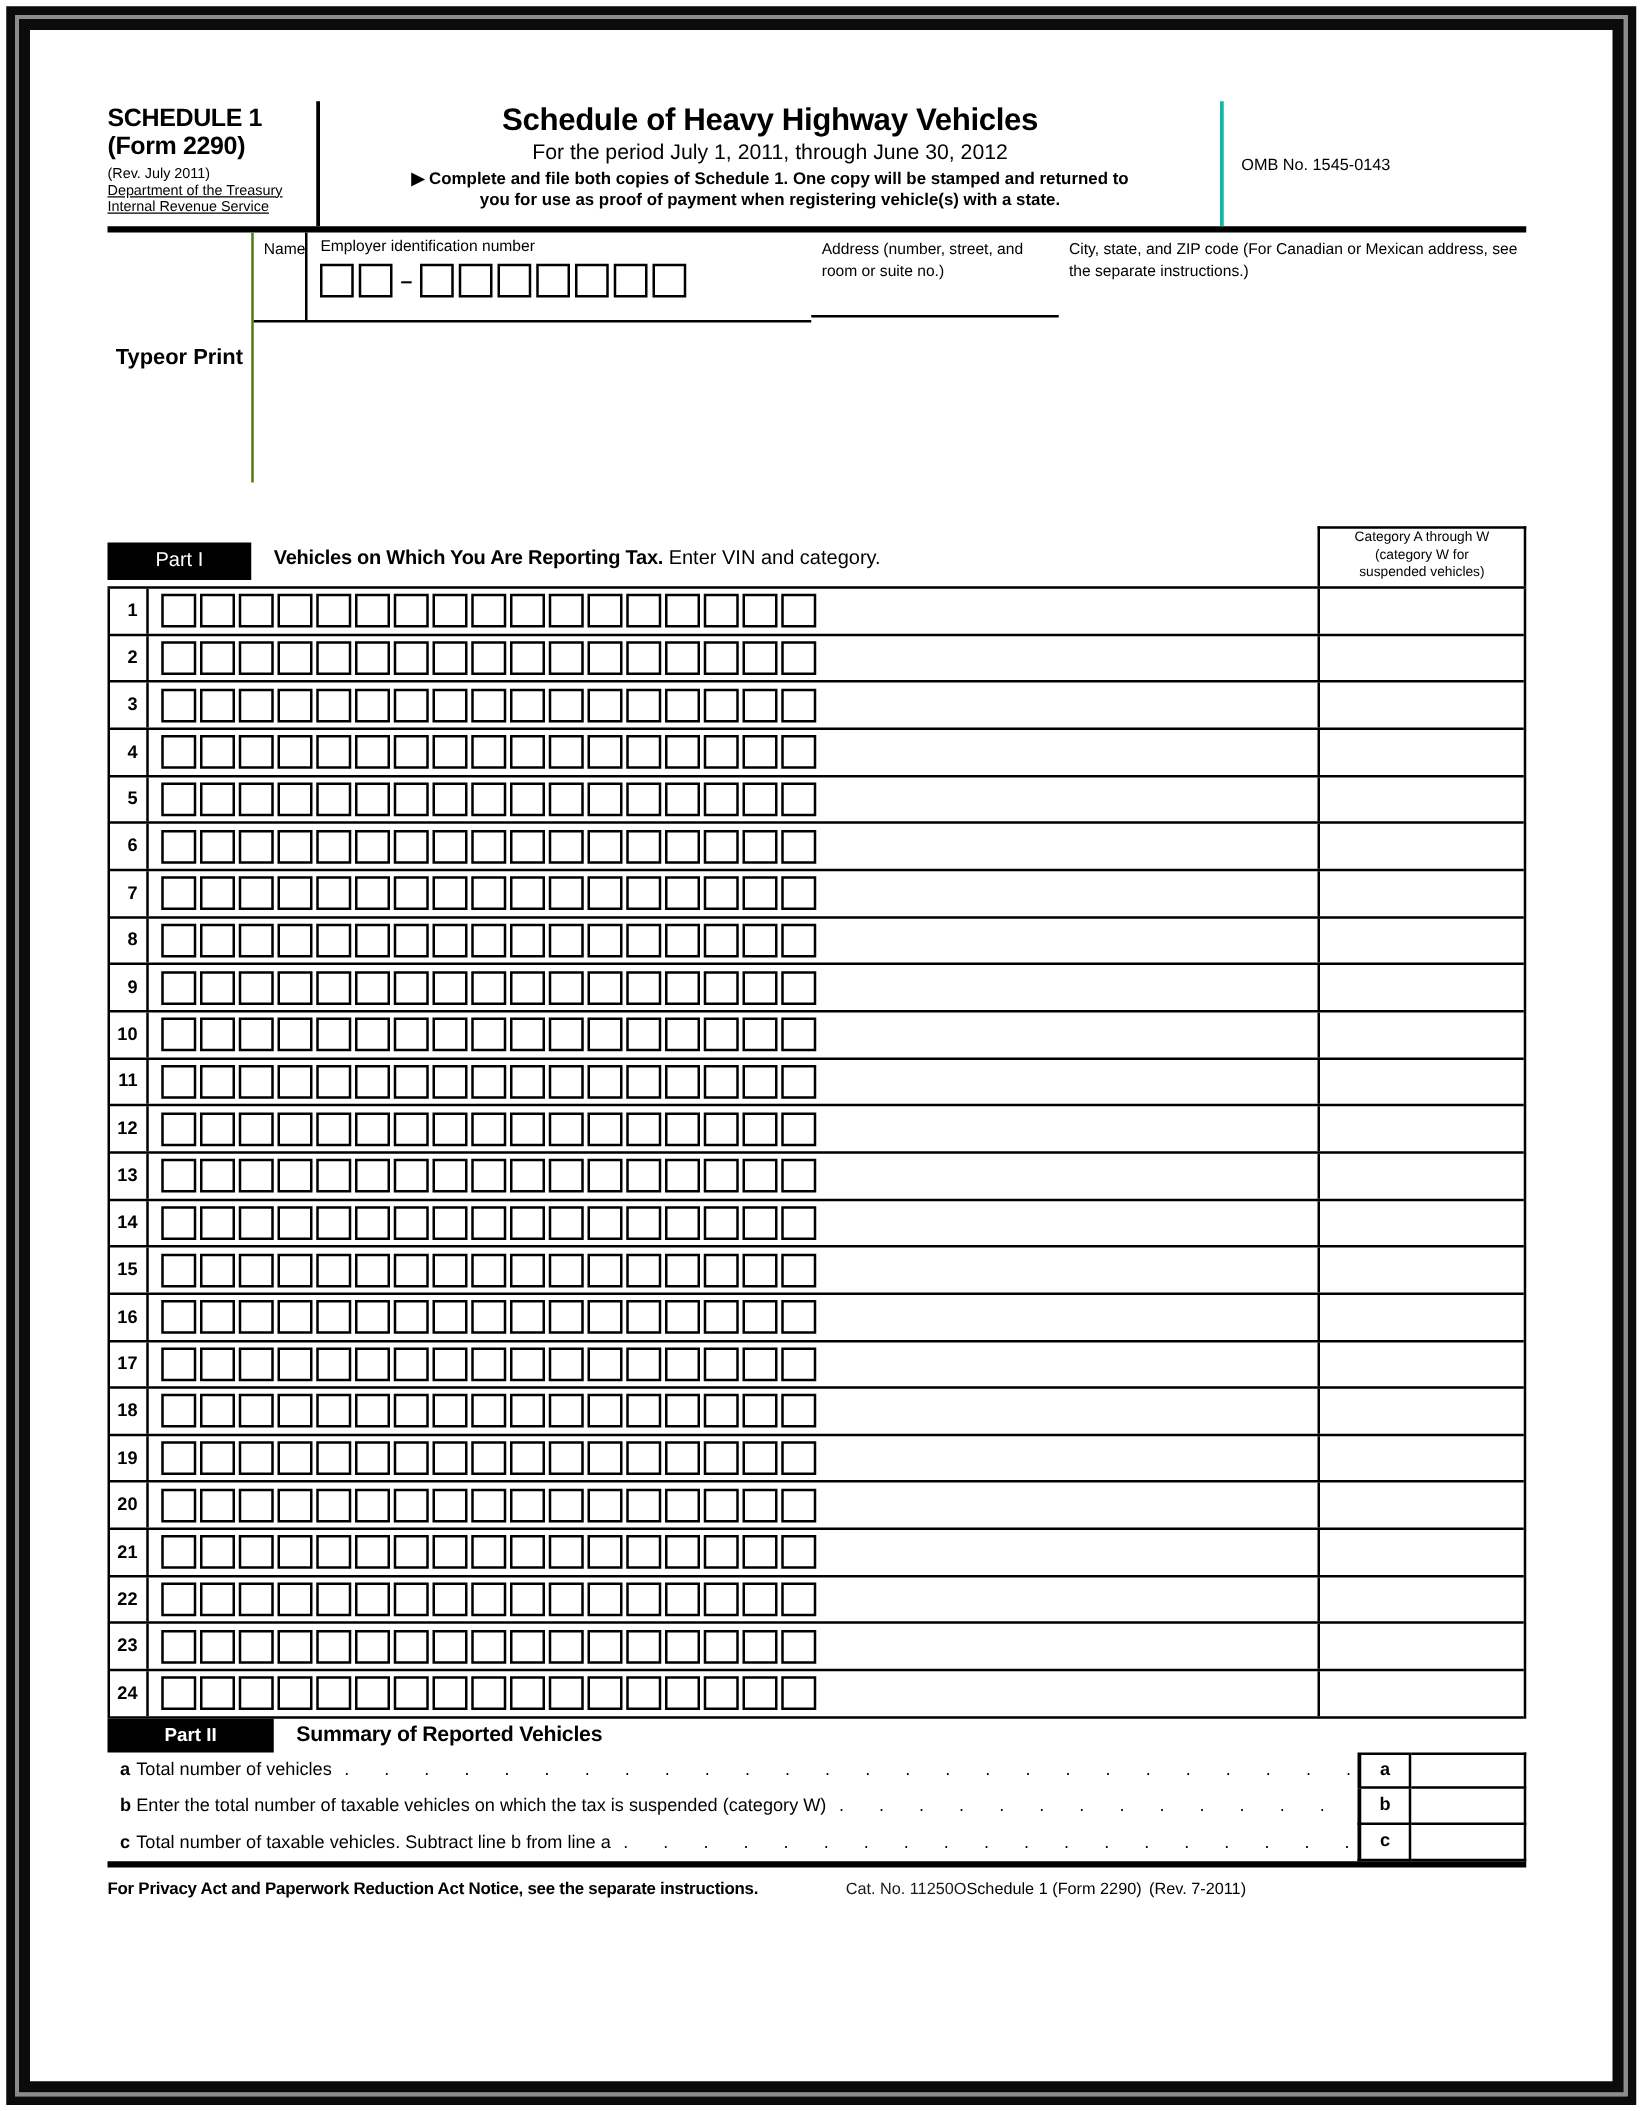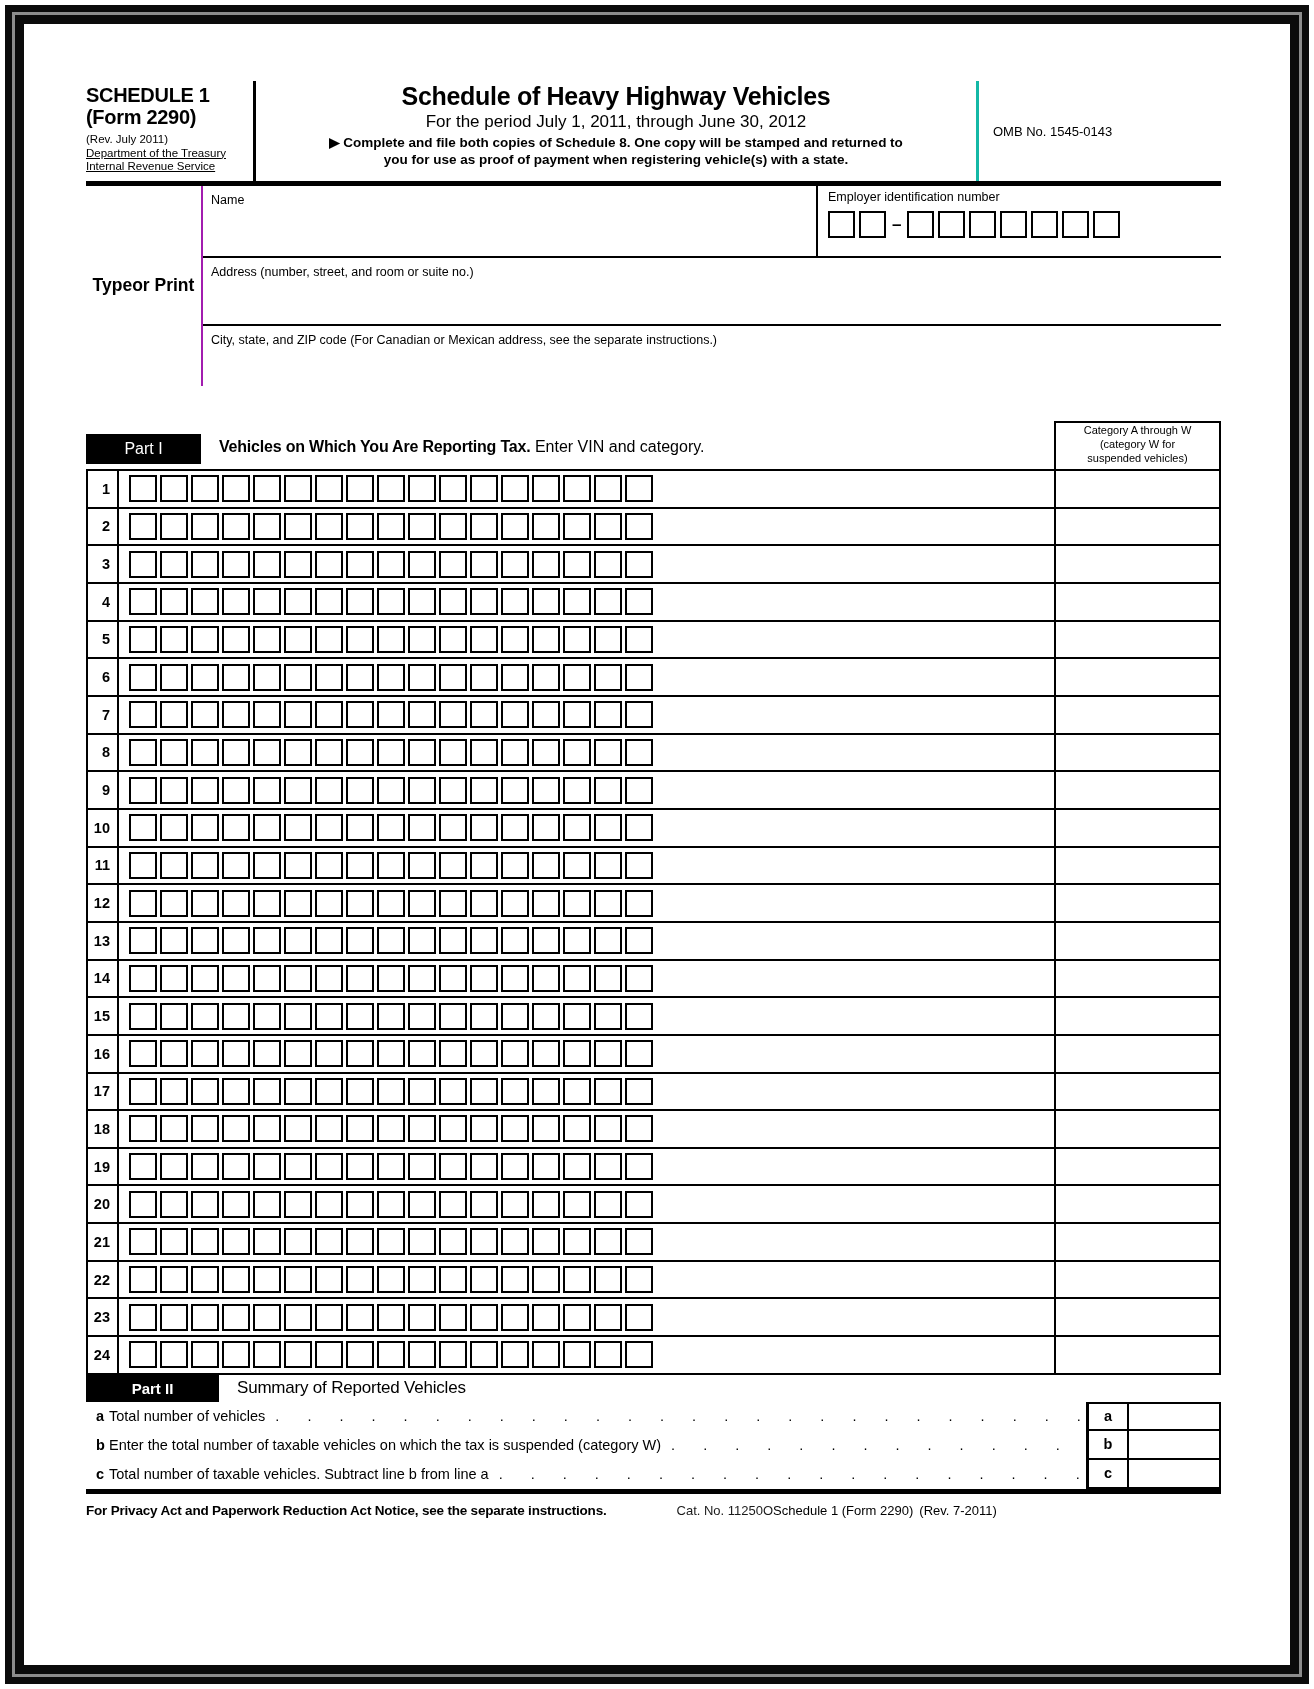--- a/index.html
+++ b/index.html
@@ -18,21 +18,21 @@
   .dept{font-size:11.5px;line-height:1.2;text-decoration:underline;}
   .h-center{width:720px;text-align:center;padding-top:1px;}
   .title{font-size:25px;font-weight:bold;letter-spacing:-0.3px;}
   .period{font-size:17px;margin-top:1px;}
   .instr{font-size:13.5px;font-weight:bold;margin-top:3px;line-height:1.25;}
   .h-right{flex:1;border-left:3px solid #14b8a6;display:flex;align-items:center;padding-left:14px;font-size:13px;box-sizing:border-box;}
 
   
   .tp{display:flex;height:200px;}
   .tp-label{width:115px;display:flex;flex-direction:row;justify-content:center;align-items:center;font-weight:bold;font-size:17.5px;line-height:1.25;}
-  .tp-fields{width:1020px;border-left:2px solid #a21caf;box-sizing:border-box;display:flex;flex-direction:column;}
+  .tp-fields{width:1020px;border-left:2px solid #4d7c0f;box-sizing:border-box;display:flex;flex-direction:row;}
   .flabel{font-size:12.5px;}
   .row-name{height:72px;border-bottom:2px solid #000;box-sizing:border-box;display:flex;}
   .name-cell{flex:1;padding:4px 0 0 8px;}
   .ein-cell{width:405px;border-left:2px solid #000;box-sizing:border-box;padding:4px 0 0 10px;}
   .ein-boxes{margin-top:7px;display:flex;align-items:center;gap:4px;}
   .vbox{display:inline-block;box-sizing:border-box;border:2px solid #000;background:#fff;flex:none;}
   .ein-box{width:27px;height:27px;}
   .ein-dash{font-size:17px;margin:0 2px;font-weight:bold;}
   .row-addr{height:68px;border-bottom:2px solid #000;box-sizing:border-box;padding:4px 0 0 8px;}
   .row-city{height:60px;padding:4px 0 0 8px;box-sizing:border-box;}
@@ -46,21 +46,21 @@
   .p1-rows{border-left:2px solid #000;border-right:2px solid #000;box-sizing:border-box;}
   .p1-row{display:flex;height:37.66px;box-sizing:border-box;border-bottom:2px solid #000;align-items:center;}
   .p1-num{width:31px;align-self:stretch;border-right:2px solid #000;box-sizing:border-box;display:flex;align-items:center;justify-content:flex-end;padding-right:7px;font-weight:bold;font-size:14.5px;}
   .p1-boxes{flex:1;padding-left:10px;display:flex;gap:3px;align-items:center;}
   .vin-box{width:28px;height:27px;}
   .p1-cat{width:165px;align-self:stretch;border-left:2px solid #000;box-sizing:border-box;}
 
   
   .p2-head{display:flex;height:27px;}
   .part-badge2{width:133px;background:#000;color:#fff;font-weight:bold;font-size:15px;display:flex;align-items:center;justify-content:center;flex:none;text-align:right;}
-  .p2-title{font-weight:normal;font-size:17px;margin-left:18px;display:flex;align-items:center;letter-spacing:-0.2px;}
+  .p2-title{font-weight:bold;font-size:17px;margin-left:18px;display:flex;align-items:center;letter-spacing:-0.2px;}
   .p2-row{display:flex;height:29px;align-items:stretch;font-size:14.5px;box-sizing:border-box;}
   .p2-letter{width:13px;margin-left:10px;font-weight:bold;display:flex;align-items:center;}
   .p2-text{white-space:nowrap;display:flex;align-items:center;}
   .dots{flex:1;overflow:hidden;white-space:nowrap;direction:rtl;padding:0 16px 0 10px;word-spacing:24px;display:flex;align-items:center;justify-content:flex-end;}
   .p2-labelbox{width:43px;border-left:3px solid #000;border-right:2px solid #000;border-bottom:2px solid #000;box-sizing:border-box;display:flex;align-items:center;justify-content:center;font-weight:bold;font-size:14.5px;}
   .p2-entry{width:92px;border-right:2px solid #000;border-bottom:2px solid #000;box-sizing:border-box;}
   .p2-row:first-child .p2-labelbox,.p2-row:first-child .p2-entry{border-top:2px solid #000;}
   .p2-rule{height:5px;background:#000;}
 
   
@@ -85,21 +85,21 @@
       <div class="formno">(Form 2290)</div>
       <div class="rev">(Rev. July 2011)</div>
       <div class="dept">Department of the Treasury</div>
       <div class="dept">Internal Revenue Service</div>
     </div>
     <div class="h-center">
       <div class="title">Schedule of Heavy Highway Vehicles</div>
       <div class="period">For the period July 1, 2011, through June 30, 2012</div>
       <div class="instr">
         <span>▶</span>
-        <span>Complete and file both copies of Schedule 8.  One copy will be stamped and returned to</span><br>
+        <span>Complete and file both copies of Schedule 1.  One copy will be stamped and returned to</span><br>
         <span>you for use as proof of payment when registering vehicle(s) with a state.</span>
       </div>
     </div>
     <div class="h-right">
       <span>OMB No. 1545-0143</span>
     </div>
   </div>
 
   <div class="tp">
     <div class="tp-label">

